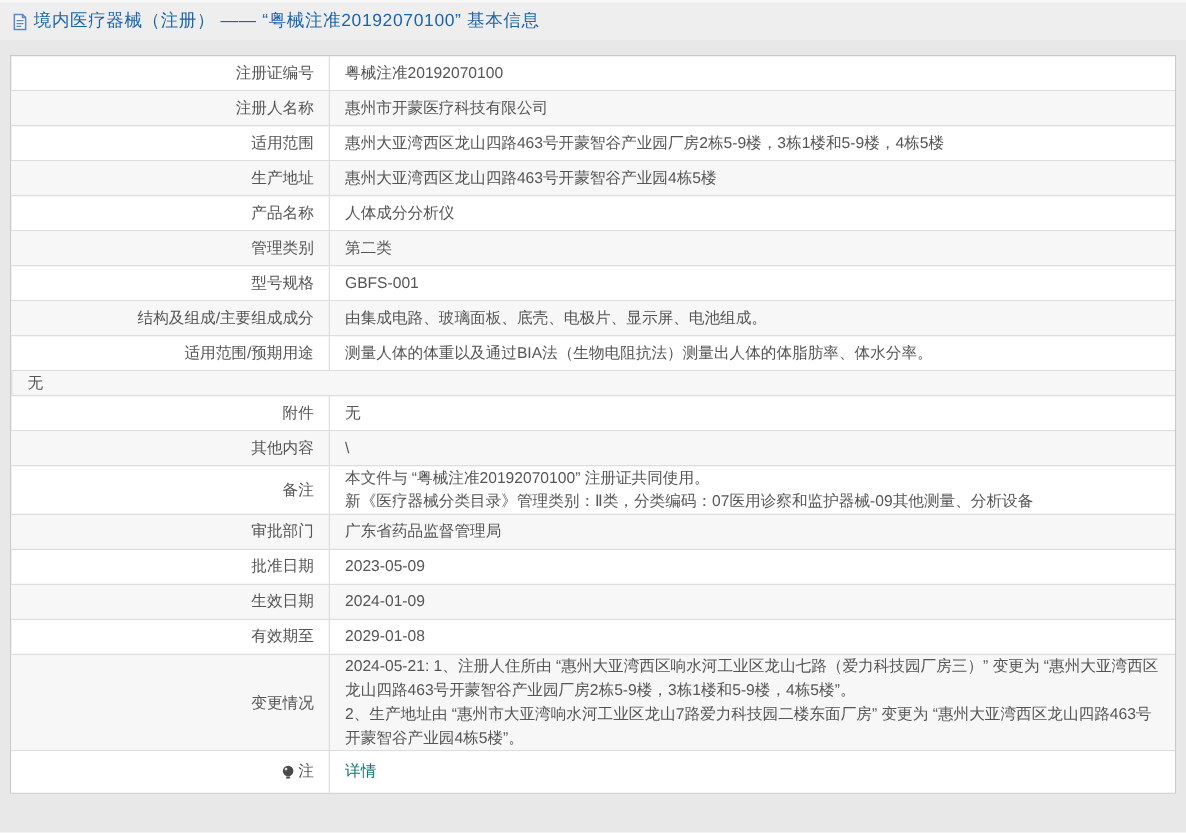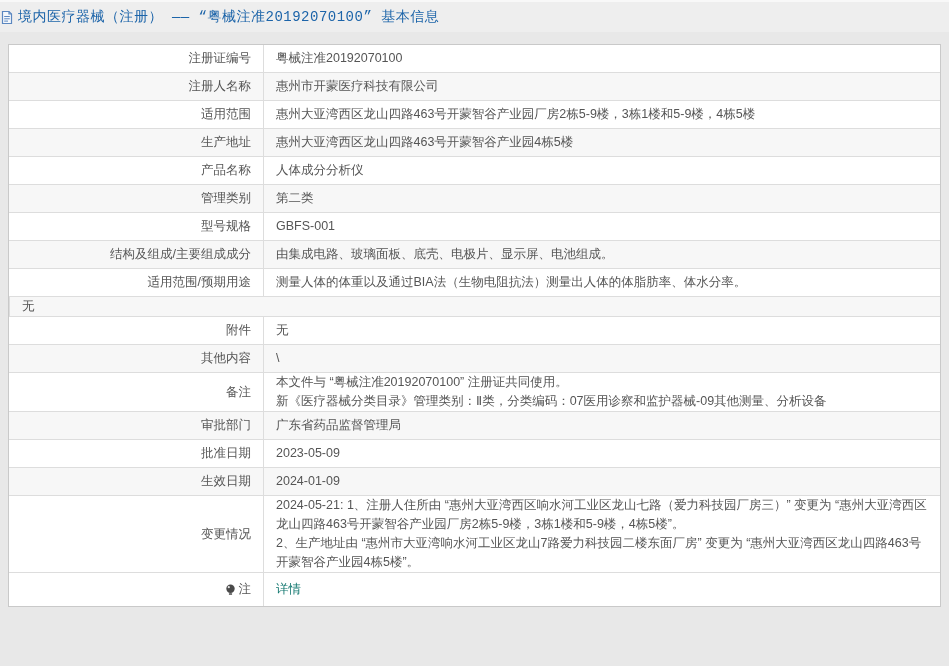--- a/index.html
+++ b/index.html
@@ -5,21 +5,21 @@
   html,body{margin:0;padding:0;}
   body{
     width:949px;height:666px;
     background:#e8e8e8;
     font-family:"Liberation Sans","DejaVu Sans",sans-serif;
     font-size:12.5px;color:#555;
     overflow:hidden;
   }
   .title-bar{
     height:30px;background:#eeeeee;border-top:2px solid #f8f8f8;
-    display:flex;align-items:center;padding-left:0;font-family:Liberation Mono, monospace;
+    display:flex;align-items:center;padding-left:9px;
   }
   .title-bar .doc-icon{display:inline-flex;margin-right:4px;}
   .page-title{
     color:#1c64a9;font-size:14px;letter-spacing:.5px;
   }
   .table-wrap{
     margin:12px 8px 0 8px;
     background:#ffffff;
     border:1px solid #c9c9c9;
   }
@@ -135,20 +135,24 @@
   <div class="info-row">
     <div class="cell-label">批准日期</div>
     <div class="cell-value">2023-05-09</div>
   </div>
 
   <div class="info-row">
     <div class="cell-label">生效日期</div>
     <div class="cell-value">2024-01-09</div>
   </div>
 
+  <div class="info-row">
+    <div class="cell-label">有效期至</div>
+    <div class="cell-value">2029-01-08</div>
+  </div>
 
   <div class="info-row">
     <div class="cell-label">变更情况</div>
     <div class="cell-value">2024-05-21: 1、注册人住所由 “惠州大亚湾西区响水河工业区龙山七路（爱力科技园厂房三）” 变更为 “惠州大亚湾西区龙山四路463号开蒙智谷产业园厂房2栋5-9楼，3栋1楼和5-9楼，4栋5楼”。
 2、生产地址由 “惠州市大亚湾响水河工业区龙山7路爱力科技园二楼东面厂房” 变更为 “惠州大亚湾西区龙山四路463号开蒙智谷产业园4栋5楼”。</div>
   </div>
 </div>
   <div class="info-row note-row">
     <div class="cell-label">
       <span class="bulb-icon">

